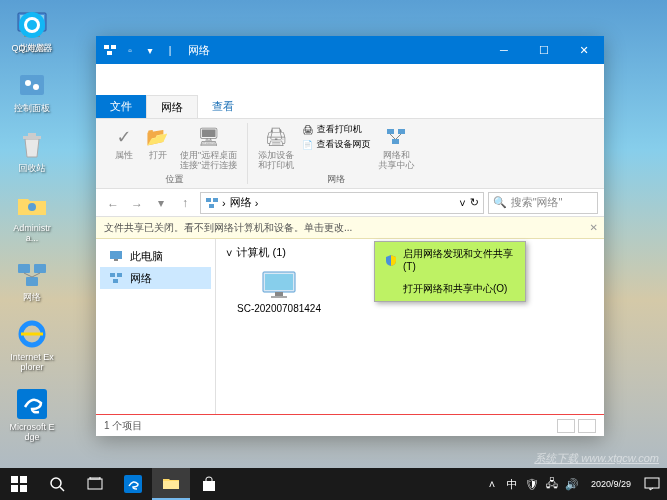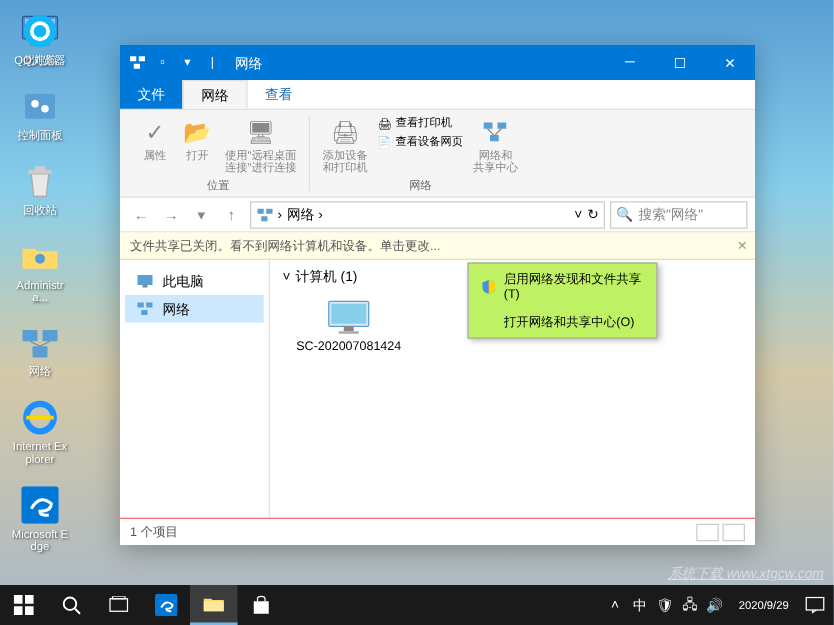--- a/index.html
+++ b/index.html
@@ -14,21 +14,21 @@
 
 
 .win { position: absolute; left: 96px; top: 36px; width: 508px; height: 400px; background: #fff; box-shadow: 0 4px 20px rgba(0,0,0,0.3); display: flex; flex-direction: column; }
 .titlebar { height: 28px; background: #0078d7; display: flex; align-items: center; color: #fff; font-size: 11px; }
 .titlebar .qat { display: flex; gap: 4px; padding: 0 6px; align-items: center; }
 .titlebar .qat span { width: 16px; height: 16px; display: flex; align-items: center; justify-content: center; font-size: 10px; }
 .titlebar .ttl { flex: 1; padding-left: 4px; }
 .titlebar .ctrls { display: flex; }
 .titlebar .ctrls div { width: 40px; height: 28px; display: flex; align-items: center; justify-content: center; cursor: pointer; }
 
-.tabs { height: 24px; background: #fff; display: flex; border-bottom: 1px solid #e0e0e0; font-size: 11px; }
+.tabs { height: 24px; background: #fff; display: flex; border-bottom: 1px solid #e0e0e0; font-size: 11px; margin-top: 31px; }
 .tabs .tab { padding: 4px 14px; cursor: pointer; color: #1a6fb5; }
 .tabs .tab.file { background: #0078d7; color: #fff; }
 .tabs .tab.active { background: #f5f5f5; border: 1px solid #e0e0e0; border-bottom: none; color: #000; }
 
 .ribbon { height: 70px; background: #f5f5f5; border-bottom: 1px solid #e0e0e0; display: flex; padding: 4px 6px; font-size: 10px; }
 .rgroup { display: flex; flex-direction: column; align-items: center; justify-content: space-between; border-right: 1px solid #e0e0e0; padding: 0 8px; }
 .rgroup:last-child { border-right: none; }
 .rgroup .btns { display: flex; gap: 6px; }
 .rbtn { display: flex; flex-direction: column; align-items: center; gap: 2px; cursor: pointer; padding: 2px; color: #888; }
 .rbtn .ric { width: 24px; height: 24px; display: flex; align-items: center; justify-content: center; font-size: 18px; }

